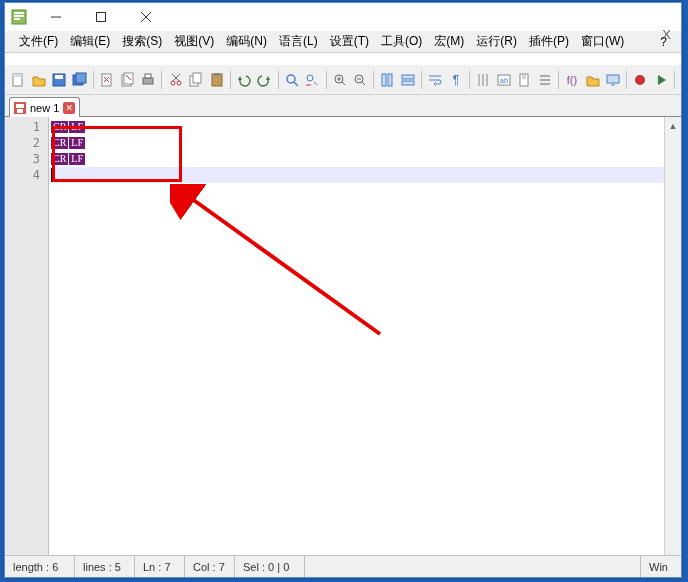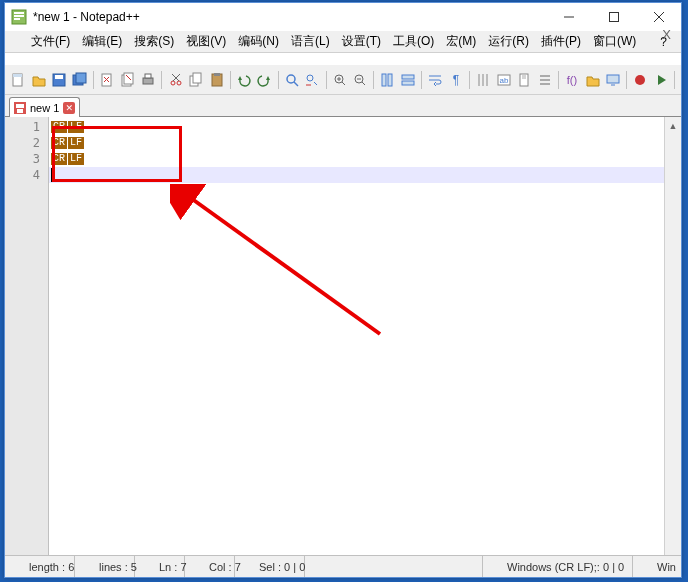--- a/index.html
+++ b/index.html
@@ -3,61 +3,60 @@
 <meta charset="utf-8">
 <style>
   * { margin: 0; padding: 0; box-sizing: border-box; }
   html, body { width: 688px; height: 582px; font-family: "Microsoft YaHei", "Segoe UI", sans-serif; font-size: 12px; overflow: hidden; background: #1e5fb4; }
   .window { position: absolute; left: 4px; top: 2px; width: 678px; height: 576px; background: #fff; border: 1px solid #5a8fd6; box-shadow: 0 0 4px rgba(0,0,0,0.3); }
   .titlebar { height: 28px; background: #fff; display: flex; align-items: center; padding-left: 6px; }
   .titlebar .appicon { width: 16px; height: 16px; margin-right: 6px; }
   .titlebar .title { flex: 1; font-size: 12px; color: #000; }
   .winbtns { display: flex; height: 28px; }
   .winbtn { width: 45px; height: 28px; display: flex; align-items: center; justify-content: center; color: #333; cursor: default; }
-  .menubar { height: 22px; display: flex; align-items: center; padding: 0 20px; background: #f0f0f0; border-bottom: 1px solid #d0d0d0; position: relative; }
+  .menubar { height: 22px; display: flex; align-items: center; padding: 0 8px; background: #f0f0f0; border-bottom: 1px solid #d0d0d0; position: relative; }
   .menuitem { padding: 2px 6px; font-size: 12px; color: #000; cursor: default; }
   .menubar .helpq { position: absolute; right: 8px; }
   .closex { position: absolute; right: 10px; top: 24px; font-size: 13px; color: #666; }
   .toolbar { height: 30px; background: #f0f0f0; display: flex; align-items: center; padding: 0 4px; gap: 2px; border-bottom: 1px solid #d0d0d0; margin-top: 12px; }
   .tbtn { width: 22px; height: 22px; display: flex; align-items: center; justify-content: center; border: 1px solid transparent; border-radius: 2px; cursor: default; }
   .tsep { width: 1px; height: 18px; background: #c0c0c0; margin: 0 2px; }
   .tabbar { height: 22px; background: #f0f0f0; display: flex; align-items: flex-end; padding-left: 4px; border-bottom: 1px solid #888; }
   .tab { height: 20px; background: #fff; border: 1px solid #888; border-bottom: none; border-top-left-radius: 3px; border-top-right-radius: 3px; display: flex; align-items: center; padding: 0 4px; gap: 4px; font-size: 11px; position: relative; top: 1px; }
   .tab .diskicon { width: 12px; height: 12px; }
   .tab .tabclose { width: 12px; height: 12px; display: flex; align-items: center; justify-content: center; background: #d9534f; color: #fff; font-size: 9px; border-radius: 2px; }
   .editor { display: flex; height: 438px; background: #fff; position: relative; }
   .gutter { width: 44px; background: #e8e8e8; border-right: 1px solid #c0c0c0; padding-top: 2px; }
   .gutter .ln { height: 16px; line-height: 16px; text-align: right; padding-right: 8px; color: #808080; font-family: Consolas, monospace; font-size: 12px; }
   .textarea { flex: 1; position: relative; font-family: Consolas, monospace; font-size: 12px; padding-top: 2px; }
   .line { height: 16px; line-height: 16px; padding-left: 2px; display: flex; align-items: center; }
   .line.current { background: #e8e8ff; }
   .crlf { display: inline-flex; }
-  .crlf span { background: #a16207; color: #fff; padding: 0 2px; font-size: 10px; line-height: 12px; margin-right: 1px; font-family: Liberation Mono, monospace; }
+  .crlf span { background: #701a75; color: #fff; padding: 0 2px; font-size: 10px; line-height: 12px; margin-right: 1px; font-family: Liberation Serif, serif; }
   .caret { display: inline-block; width: 1px; height: 14px; background: #000; vertical-align: middle; }
   .vscroll { position: absolute; right: 0; top: 0; bottom: 0; width: 17px; background: #f0f0f0; border-left: 1px solid #d0d0d0; }
   .vscroll .arrow { height: 17px; display: flex; align-items: center; justify-content: center; color: #666; font-size: 9px; }
   .statusbar { height: 22px; background: #f0f0f0; border-top: 1px solid #c0c0c0; display: flex; align-items: center; font-size: 11px; color: #333; }
-  .statusbar .cell { padding: 0 24px; border-right: 1px solid #c0c0c0; height: 100%; display: flex; align-items: center; white-space: nowrap; }
+  .statusbar .cell { padding: 0 8px; border-right: 1px solid #c0c0c0; height: 100%; display: flex; align-items: center; white-space: nowrap; }
   .statusbar .cell:last-child { border-right: none; }
   .annot-box { position: absolute; left: 52px; top: 126px; width: 130px; height: 56px; border: 3px solid #e80000; pointer-events: none; z-index: 10; }
   .annot-arrow { position: absolute; left: 170px; top: 184px; width: 220px; height: 160px; pointer-events: none; z-index: 10; }
 </style>
 </head>
 <body>
 
 <div class="window">
 
   <div class="titlebar">
     <svg class="appicon" viewBox="0 0 16 16">
         <rect x="1" y="1" width="14" height="14" fill="#8fbf5f" stroke="#5a8f2f"></rect>
         <rect x="3" y="3" width="10" height="2" fill="#fff"></rect>
         <rect x="3" y="6" width="10" height="2" fill="#fff"></rect>
         <rect x="3" y="9" width="6" height="2" fill="#fff"></rect>
       </svg>
-    <span class="title">*new 1 - Notepad++</span>
     <div class="winbtns">
       <div class="winbtn">
           <svg width="10" height="10">
             <line x1="0" y1="5" x2="10" y2="5" stroke="#333" stroke-width="1"></line>
           </svg>
         </div>
       <div class="winbtn">
           <svg width="10" height="10">
             <rect x="0.5" y="0.5" width="9" height="9" fill="none" stroke="#333" stroke-width="1"></rect>
           </svg>
@@ -329,21 +328,20 @@
     </div>
   </div>
 
   <div class="statusbar">
     <div class="cell" style="width:70px">length : 6</div>
     <div class="cell" style="width:60px">lines : 5</div>
     <div class="cell" style="width:50px">Ln : 7</div>
     <div class="cell" style="width:50px">Col : 7</div>
     <div class="cell" style="width:70px">Sel : 0 | 0</div>
     <div class="cell" style="flex:1"></div>
-    <div class="cell" style="width:150px">Windows (CR LF);: 0 | 0</div>
     <div class="cell" style="width:40px">Win</div>
   </div>
 
 </div>
 
 <div class="annot-box"></div>
 <svg class="annot-arrow" viewBox="0 0 220 160">
   <defs>
       <marker id="ah" markerWidth="14" markerHeight="14" refX="2" refY="6" orient="auto">
         <path d="M0,0 L0,12 L14,6 z" fill="#e80000"></path>

